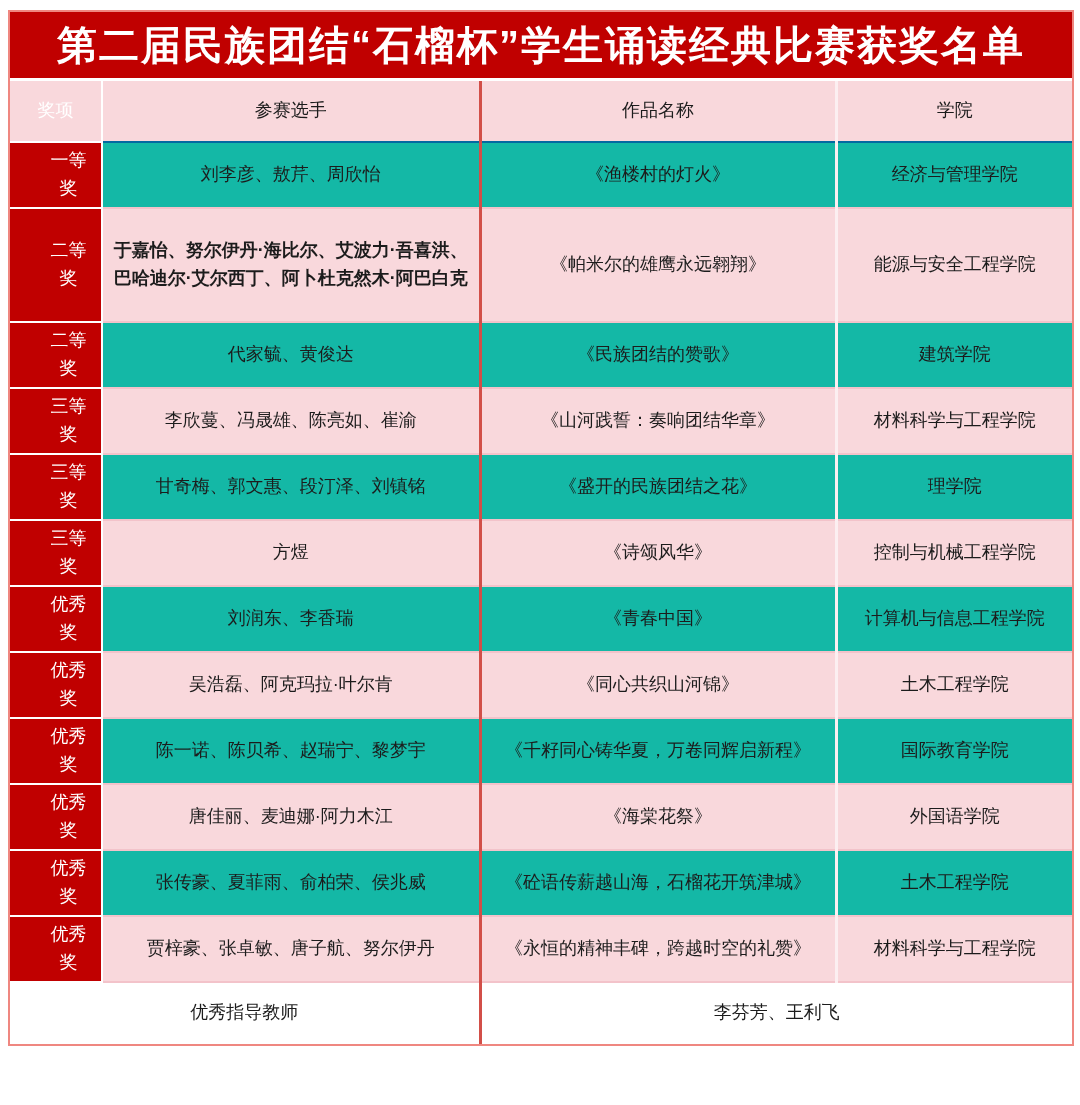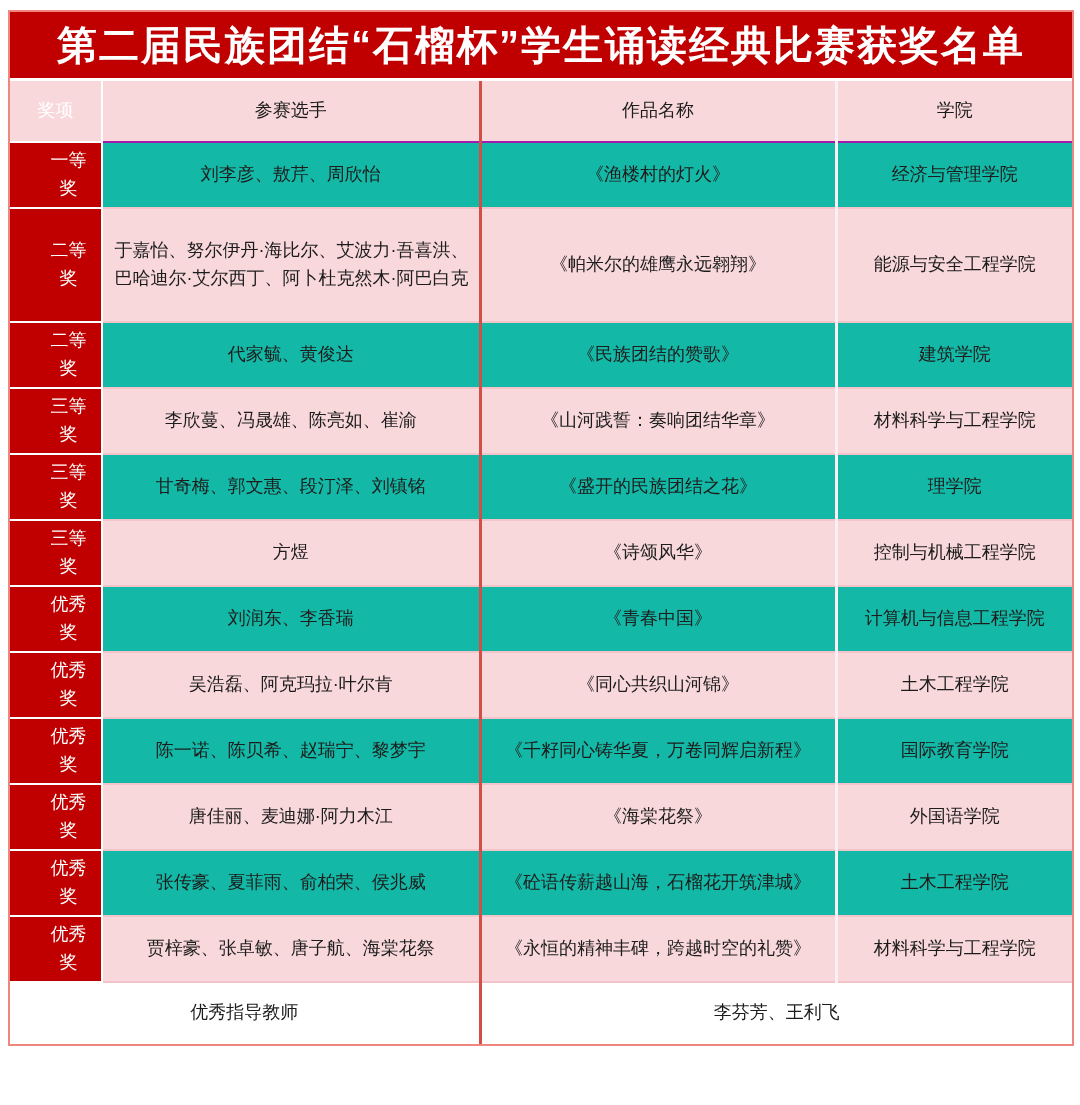--- a/index.html
+++ b/index.html
@@ -36,34 +36,34 @@
   tr.title-row td {
     background: #c00000;
     color: #ffffff;
     font-size: 40px;
     font-weight: bold;
     letter-spacing: 2px;
     height: 62px;
     border-bottom: 3px solid #ffffff;
   }
   
-  tr.header-row th { height: 62px; background: #f9d8dc; border-bottom: 2px solid #a21caf; }
+  tr.header-row th { height: 62px; background: #f9d8dc; border-bottom: 2px solid #0369a1; }
   
   .award {
     background: #c00000;
     color: #ffffff;
     border-bottom: 2px solid #ffffff !important;
     border-right: 2px solid #ffffff;
   }
   
   tr.data-row td { height: 66px; background: #14b8a6; border-bottom: 2px solid #f3c3ca; }
   tr.data-row.pink td { background: #f9d8dc; }
   tr.data-row.pink td.award, tr.data-row td.award { background: #c00000; padding-left: 32px; }
   tr.data-row.tall td { height: 114px; }
-  tr.data-row.tall td.contestants { text-align: right; padding: 0 10px; }
+  tr.data-row.tall td.contestants { text-align: center; padding: 0 10px; font-weight: bold; }
   
   .contestants, .head-contestants { border-right: 3px solid #d24f48; }
   
   .work, .head-work { border-right: 3px solid #fceff1; }
   
   tr.footer-row td {
     height: 62px;
     background: #ffffff;
     border-top: 2px solid #f3c3ca;
   }
@@ -151,21 +151,21 @@
     <td class="college">外国语学院</td>
   </tr>
         <tr class="data-row">
     <td class="award">优秀奖</td>
     <td class="contestants">张传豪、夏菲雨、俞柏荣、侯兆威</td>
     <td class="work">《砼语传薪越山海，石榴花开筑津城》</td>
     <td class="college">土木工程学院</td>
   </tr>
         <tr class="data-row pink">
     <td class="award">优秀奖</td>
-    <td class="contestants">贾梓豪、张卓敏、唐子航、海棠花祭</td>
+    <td class="contestants">贾梓豪、张卓敏、唐子航、努尔伊丹</td>
     <td class="work">《永恒的精神丰碑，跨越时空的礼赞》</td>
     <td class="college">材料科学与工程学院</td>
   </tr>
         <tr class="footer-row" id="footer-row">
         <td colspan="2" class="footer-label">优秀指导教师</td>
         <td colspan="2" class="footer-value">李芬芳、王利飞</td>
       </tr>
     </tbody>
   </table>
 </div>

